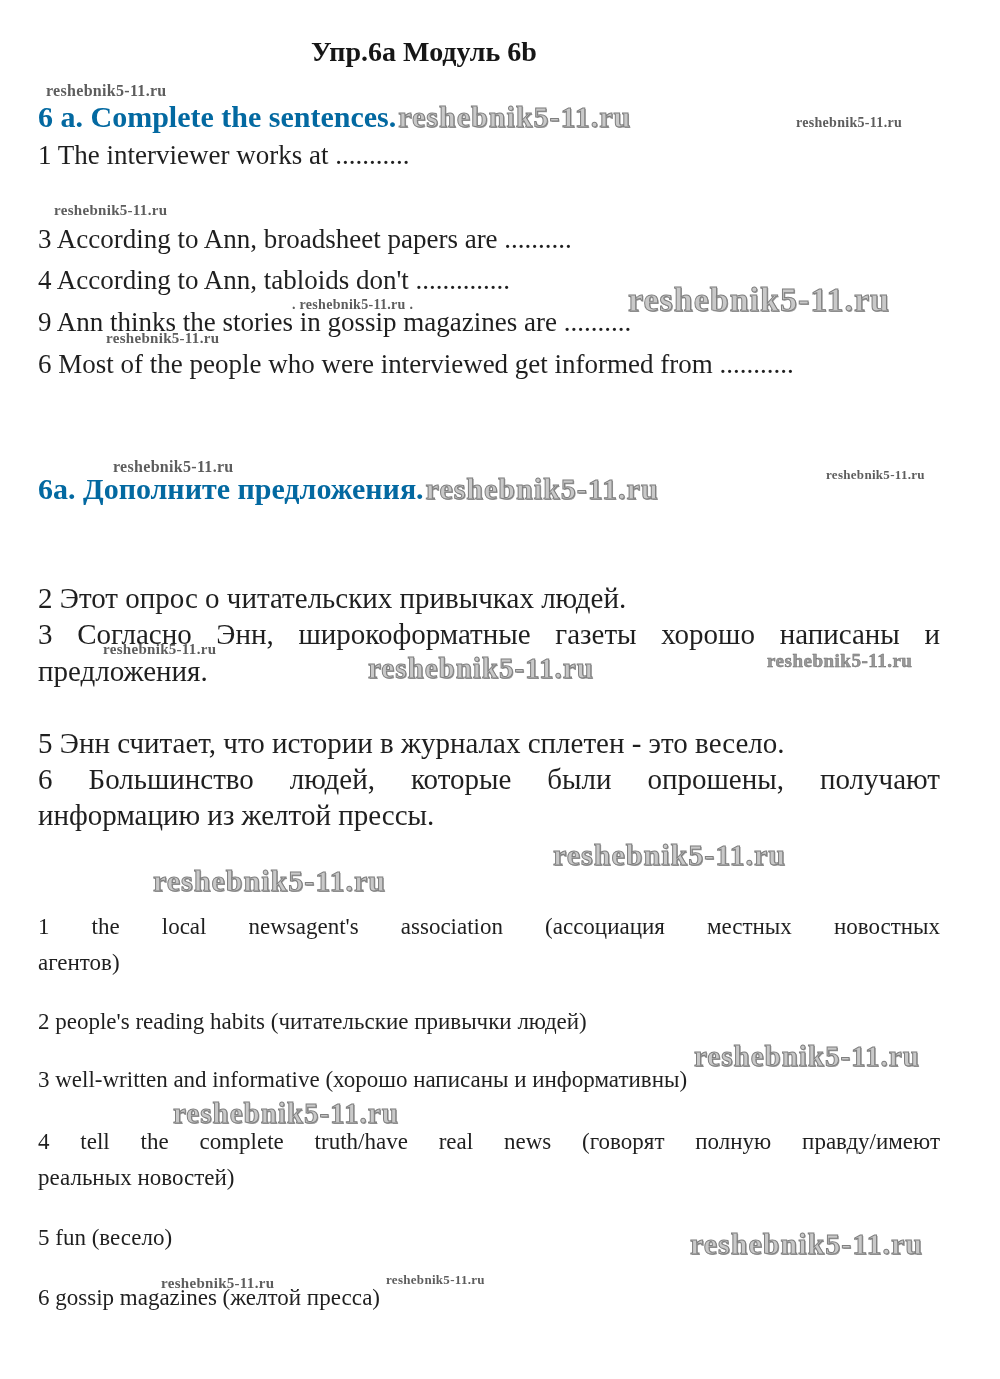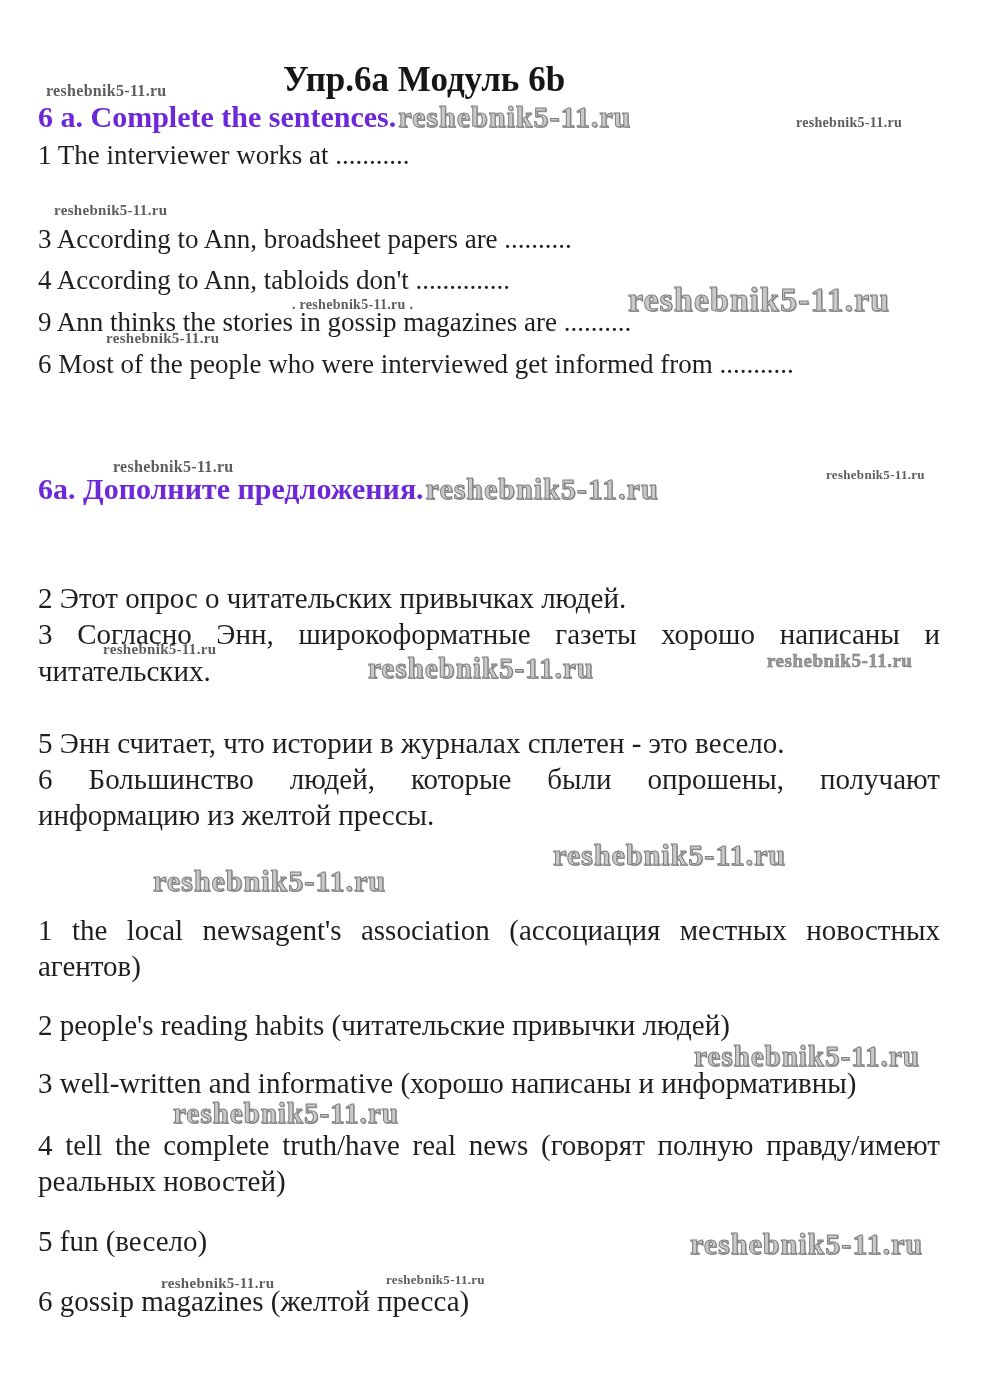--- a/index.html
+++ b/index.html
@@ -8,37 +8,36 @@
     width:1000px;
     height:1379px;
     background:#ffffff;
     font-family:"Liberation Serif","DejaVu Serif",serif;
     color:#1f1f1f;
     overflow:hidden;
   }
   .abs{position:absolute;}
   .title{
     left:0;top:36px;width:848px;
-    text-align:center;font-weight:bold;font-size:35px;
+    text-align:center;font-weight:bold;font-size:28px;
     color:#161616;
-    margin-top:24px;
   }
   .hrow{white-space:nowrap;}
   .h{
-    font-weight:bold;color:#6d28d9;
+    font-weight:bold;color:#0369a1;
   }
   .h1{font-size:30px;}
   .h2{font-size:30px;}
   .ln{
     left:38px;width:905px;line-height:1.12;
     color:#1f1f1f;white-space:nowrap;
   }
   .en{font-size:27px;}
   .ru{font-size:29px;}
-  .ans{font-size:29px;}
+  .ans{font-size:23px;}
   .just{
     white-space:normal;
     text-align:justify;
     text-align-last:justify;
     width:902px;
   }
   
   .wm{
     font-family:"Liberation Serif","DejaVu Serif",serif;
     font-weight:bold;
@@ -92,21 +91,21 @@
 
   <div class="abs wm wm-small" style="left:113px;top:458px;font-size:16px;">reshebnik5-11.ru</div>
   <div class="abs hrow" style="left:38px;top:472px;">
     <span class="h h2">6а. Дополните предложения.</span><span class="wm wm-big wm-inline" style="font-size:30px;">reshebnik5-11.ru</span>
   </div>
   <div class="abs wm wm-small" style="left:826px;top:467px;font-size:13px;">reshebnik5-11.ru</div>
 
   <div class="abs ln ru" style="top:582px;">2 Этот опрос о читательских привычках людей.</div>
   <div class="abs ln ru just" style="top:618px;">3 Согласно Энн, широкоформатные газеты хорошо написаны и</div>
   <div class="abs wm wm-small" style="left:103px;top:641px;font-size:15px;">reshebnik5-11.ru</div>
-  <div class="abs ln ru" style="top:655px;">читательских.</div>
+  <div class="abs ln ru" style="top:655px;">предложения.</div>
   <div class="abs wm wm-big" style="left:368px;top:652px;font-size:29px;">reshebnik5-11.ru</div>
   <div class="abs wm wm-med" style="left:767px;top:650px;font-size:19px;">reshebnik5-11.ru</div>
   <div class="abs ln ru" style="top:727px;">5 Энн считает, что истории в журналах сплетен - это весело.</div>
   <div class="abs ln ru just" style="top:763px;">6 Большинство людей, которые были опрошены, получают</div>
   <div class="abs ln ru" style="top:799px;">информацию из желтой прессы.</div>
 
   <div class="abs wm wm-big" style="left:553px;top:838px;font-size:30px;">reshebnik5-11.ru</div>
   <div class="abs wm wm-big" style="left:153px;top:864px;font-size:30px;">reshebnik5-11.ru</div>
 
   <div class="abs ln ans just" style="top:914px;">1 the local newsagent's association (ассоциация местных новостных</div>

